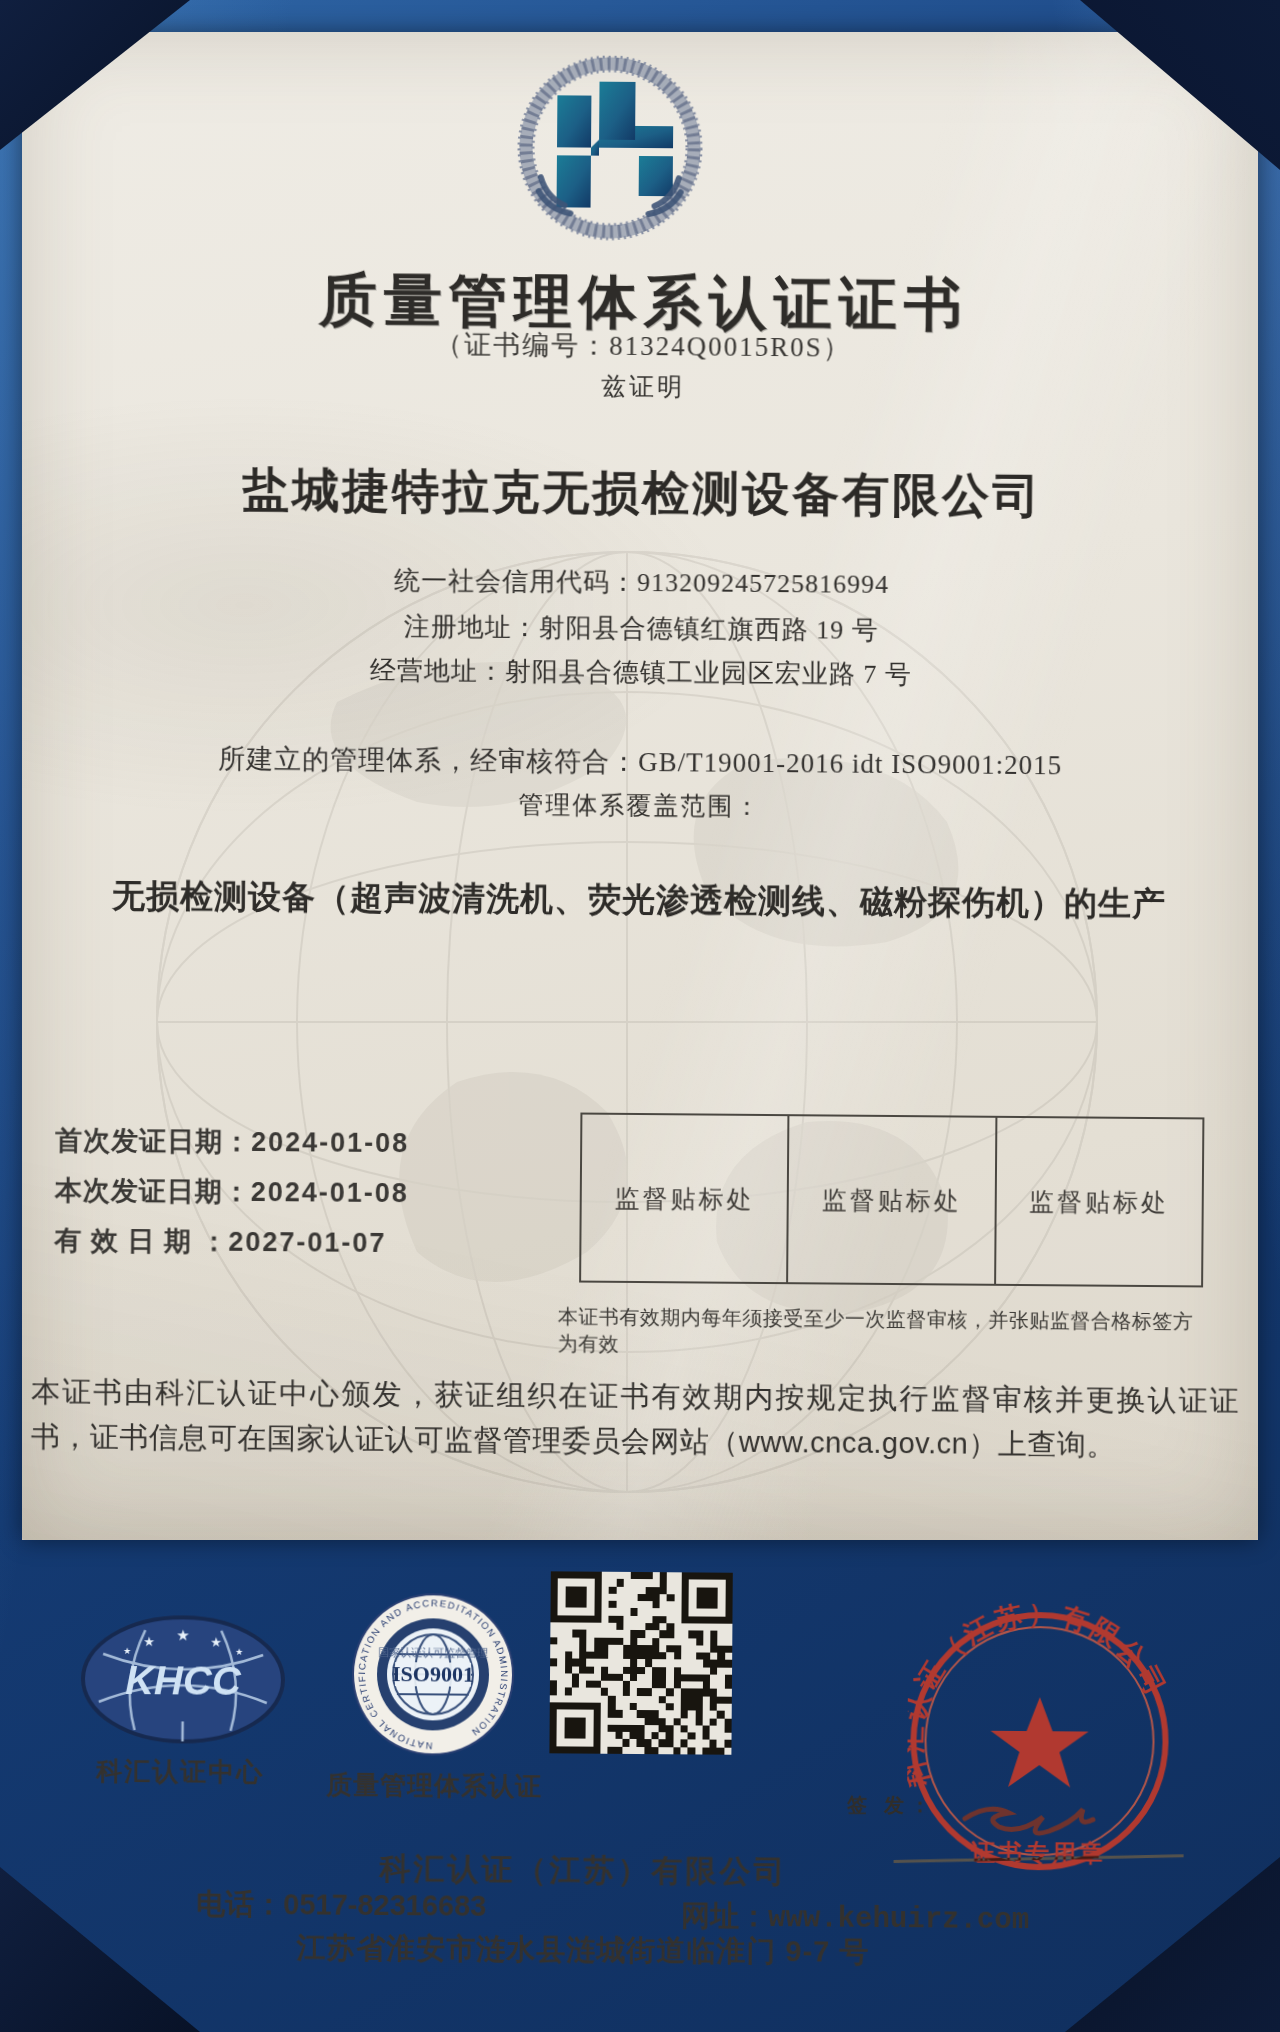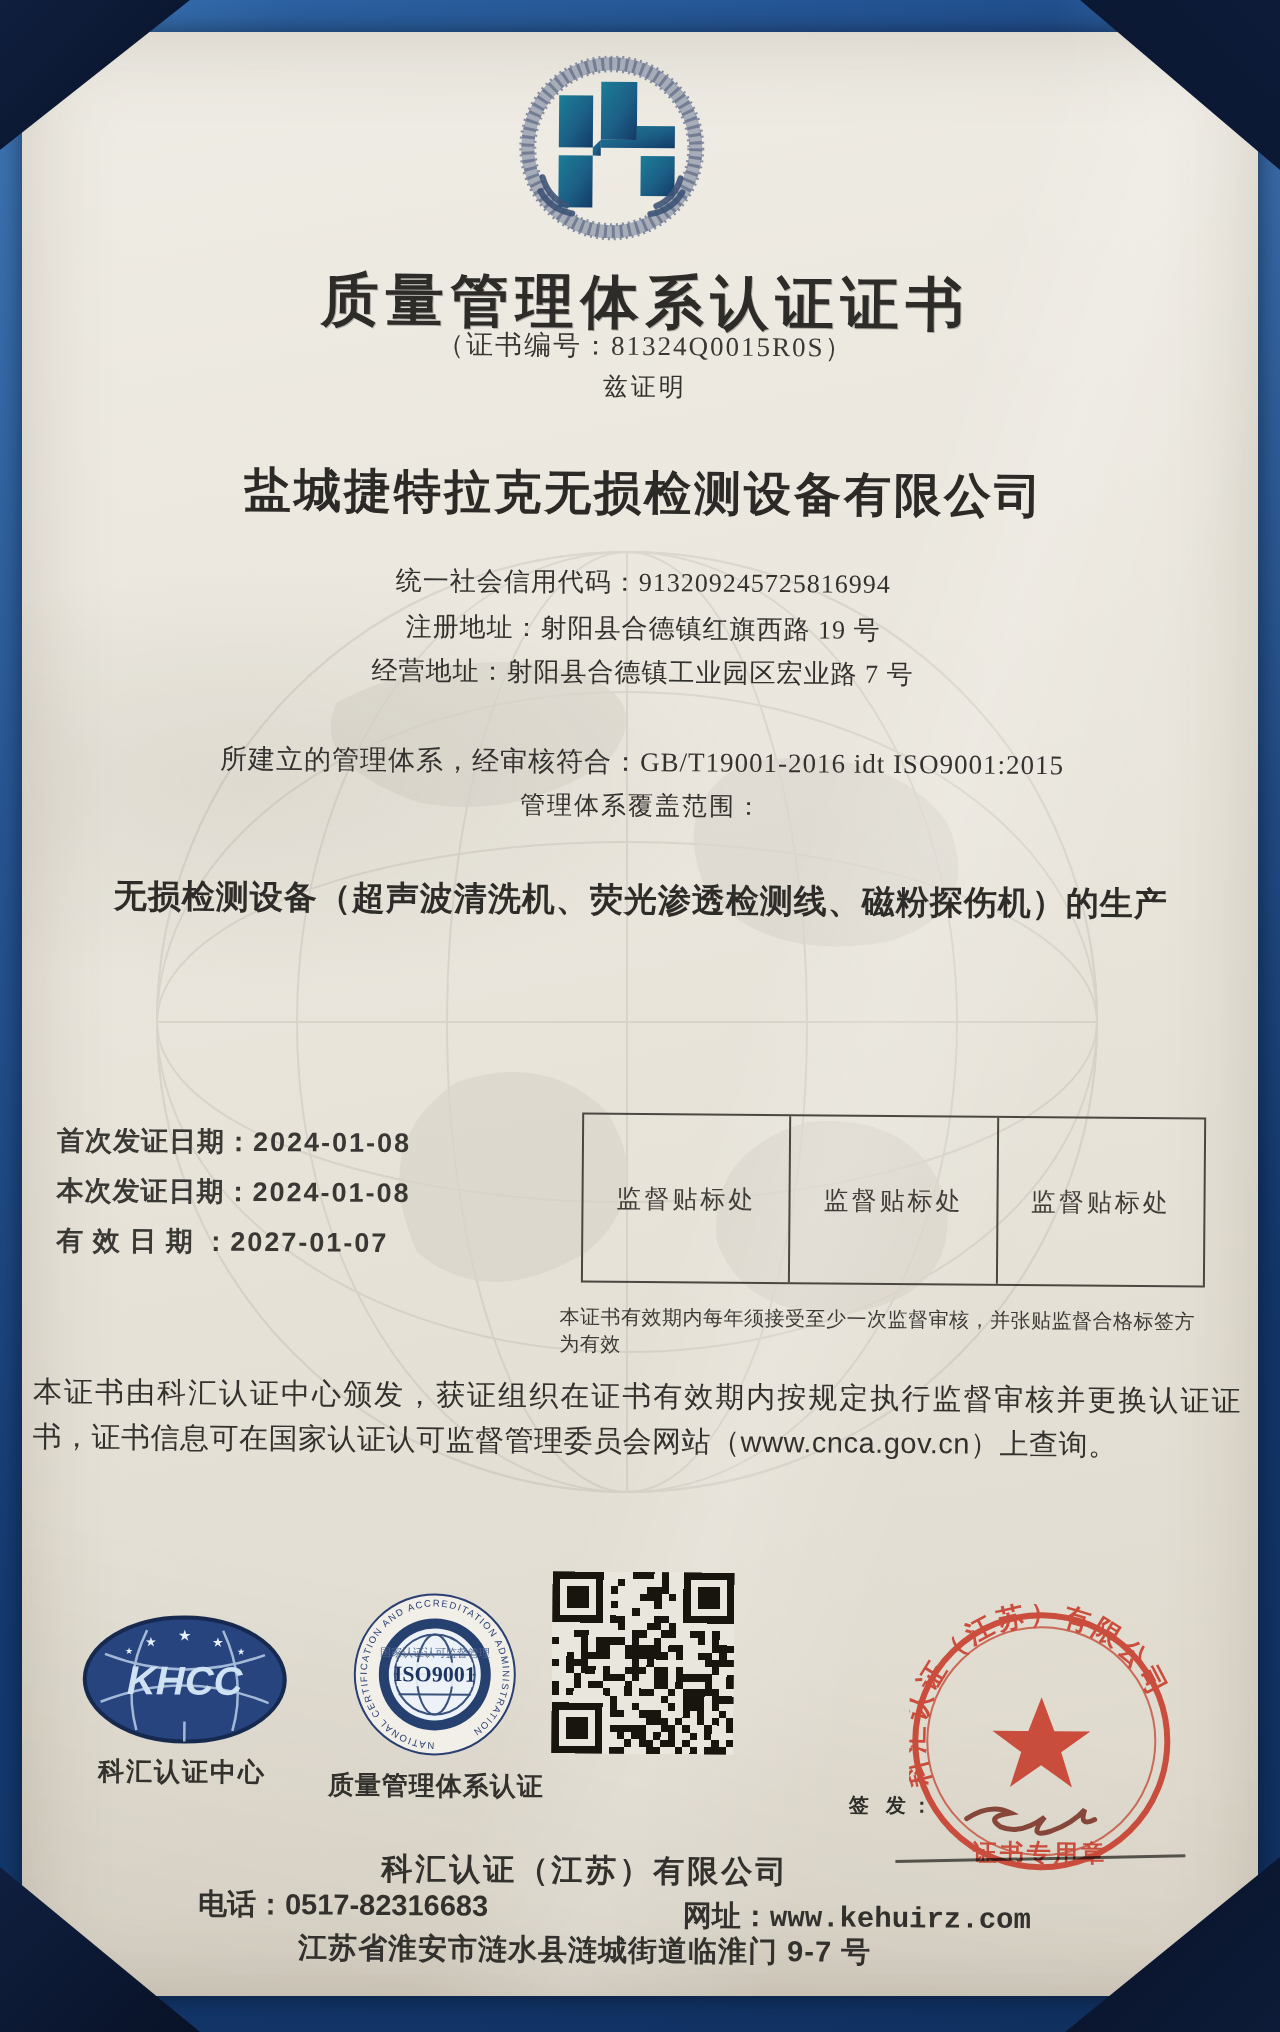--- a/index.html
+++ b/index.html
@@ -12,21 +12,21 @@
       linear-gradient(260deg, rgba(110,170,230,.40) 0%, rgba(0,0,0,0) 14%),
       linear-gradient(150deg,#2f66a6 0%, #1c4785 30%, #143a72 55%, #102f5e 100%);
   }
   .corner{ position:absolute; background:linear-gradient(135deg,#101f3f,#081227); z-index:40; }
   .corner.tl{ left:0; top:0; width:190px; height:150px; clip-path:polygon(0 0,100% 0,0 100%); }
   .corner.tr{ right:0; top:0; width:200px; height:170px; clip-path:polygon(0 0,100% 0,100% 100%); background:linear-gradient(225deg,#0d1b38,#0a1530); }
   .corner.bl{ left:0; bottom:0; width:200px; height:165px; clip-path:polygon(0 0,0 100%,100% 100%); }
   .corner.br{ right:0; bottom:0; width:215px; height:175px; clip-path:polygon(100% 0,100% 100%,0 100%); background:linear-gradient(315deg,#0d1b38,#091328); }
 
   .paper{
-    position:absolute; left:22px; top:32px; width:1236px; height:1964px;
+    position:absolute; left:22px; top:32px; width:1236px; height:1508px;
     background:linear-gradient(170deg,#efece5 0%, #eae6dd 40%, #e3ded3 75%, #ddd7cb 100%);
     border-radius:0;
     box-shadow: inset 0 0 90px rgba(96,84,60,.22), 0 0 22px rgba(0,0,0,.45);
     z-index:10;
   }
   .sheen{
     position:absolute; inset:0; pointer-events:none; border-radius:4px;
     background:
       linear-gradient(108deg, rgba(0,0,0,0) 55%, rgba(255,255,255,.16) 63%, rgba(0,0,0,0) 74%),
       linear-gradient(12deg, rgba(70,60,40,.07) 0%, rgba(0,0,0,0) 22%),

